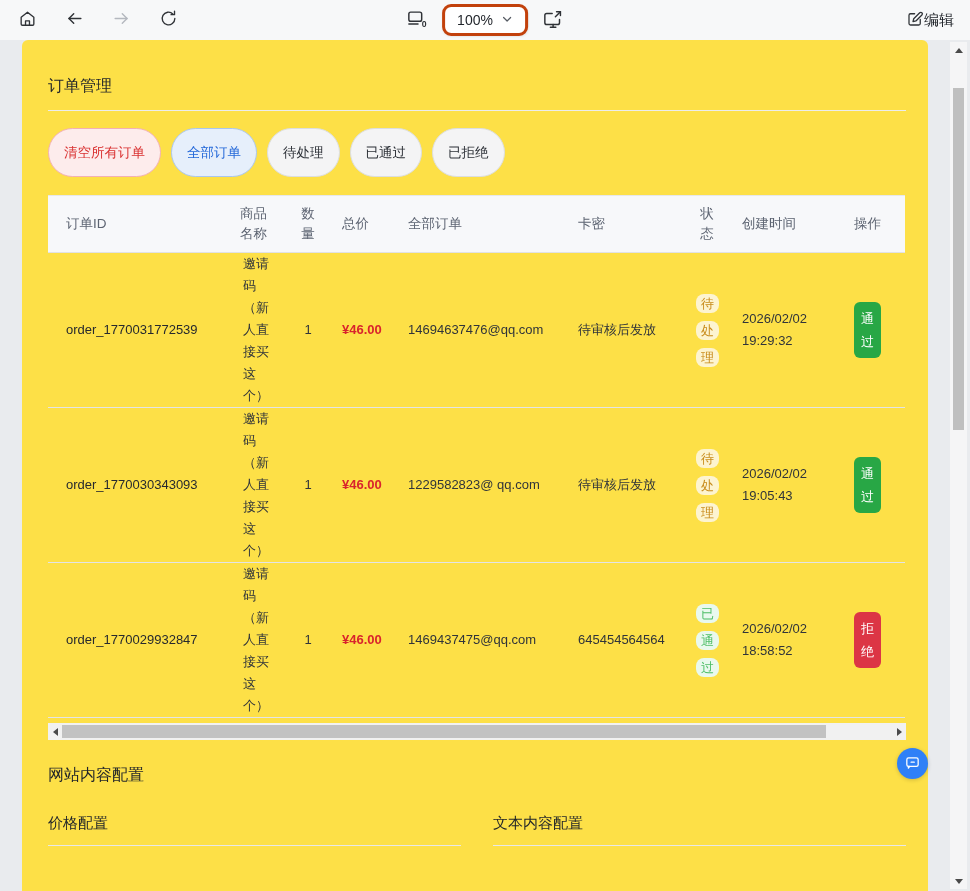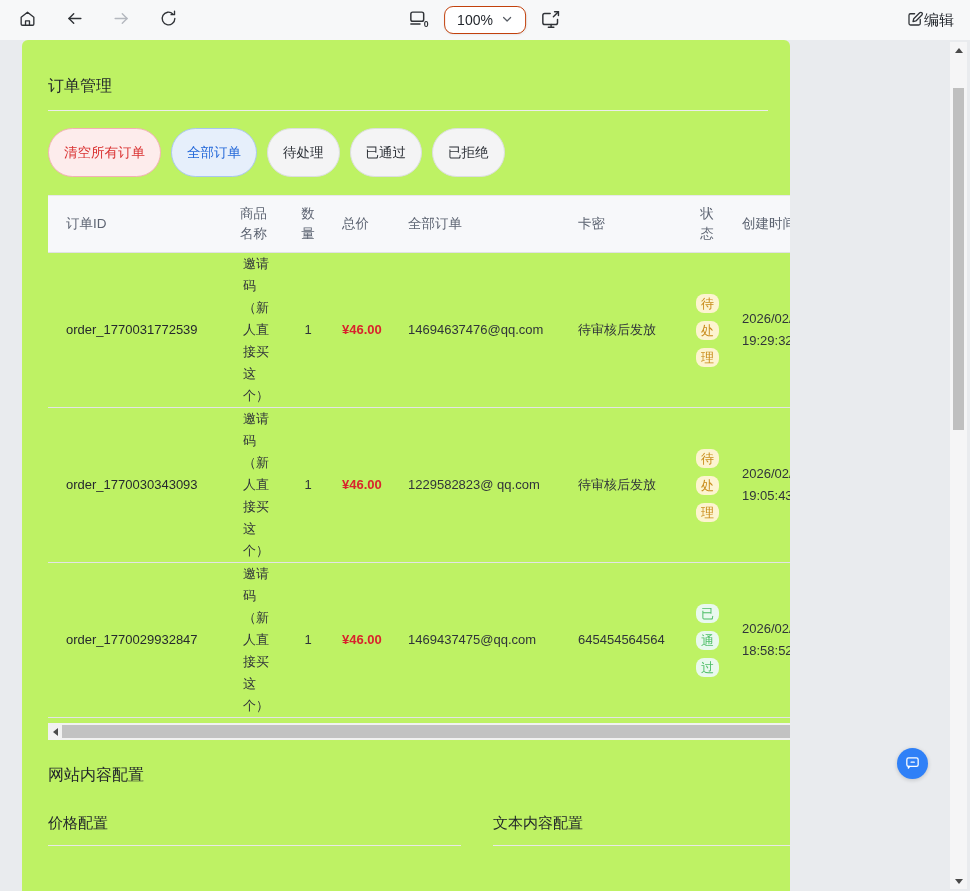--- a/index.html
+++ b/index.html
@@ -4,28 +4,28 @@
 <style>
   * { margin:0; padding:0; box-sizing:border-box; }
   html,body { width:970px; height:891px; overflow:hidden; }
   body { font-family:"Liberation Sans", sans-serif; background:#e9ebee; color:#2b2f36; }
 
   
   .topbar { position:relative; height:40px; background:#f7f8f9; display:flex; align-items:center; padding:0 16px; }
   .topbar-left { display:flex; align-items:center; gap:24px; }
   .icon-btn { background:none; border:none; cursor:pointer; display:flex; align-items:center; justify-content:center; padding:2px; }
   .topbar-center { position:absolute; left:50%; top:0; height:40px; transform:translateX(-50%); display:flex; align-items:center; gap:12px; }
-  .zoom-pill { display:flex; align-items:center; gap:8px; background:#ffffff; border:1px solid #c2410c; border-radius:9px; padding:5px 12px; box-shadow:0 1px 2px rgba(0,0,0,.06); cursor:pointer; }
+  .zoom-pill { display:flex; align-items:center; gap:8px; background:#ffffff; border:3px solid #c2410c; border-radius:9px; padding:5px 12px; box-shadow:0 1px 2px rgba(0,0,0,.06); cursor:pointer; }
   .zoom-pill span { font-size:14px; color:#1f2329; }
   .topbar-right { margin-left:auto; display:flex; align-items:center; }
   .edit-btn { display:flex; align-items:center; background:none; border:none; cursor:pointer; font-size:15px; color:#1f2329; font-family:inherit; }
 
   
   .viewport { position:relative; height:851px; }
-  .card { margin-left:22px; width:768px; height:851px; background:#bef264; border-radius:6px 6px 0 0; padding:0 22px 0 26px; overflow:hidden; }
+  .card { margin-left:22px; width:906px; height:851px; background:#fde047; border-radius:6px 6px 0 0; padding:0 22px 0 26px; overflow:hidden; }
 
   .page-title { font-size:16px; font-weight:400; color:#1f2329; padding-top:36px; }
   .divider { border:none; border-top:1px solid #ececec; margin-top:13px; }
 
   .filters { display:flex; gap:10px; margin-top:17px; }
   .pill { border-radius:999px; font-size:13.5px; padding:15px 15px; cursor:pointer; font-family:inherit; line-height:17px; }
   .pill.danger  { color:#d93030; background:#fdecec; border:1px solid #f3b0b4; }
   .pill.primary { color:#2468d9; background:#e6effb; border:1px solid #a9c6ef; }
   .pill.default { color:#2b2f36; background:#f4f4f5; border:1px solid #dcdee0; }
 
@@ -38,21 +38,21 @@
   th.c-center, td.c-center { text-align:center; }
   td.c-id { padding-left:18px; color:#26292e; }
   th.c-id { padding-left:18px; }
   td.c-product { padding-left:15px; padding-right:13px; }
   td.c-total { color:#d9232d; font-weight:700; }
   .status-badge { display:inline; padding:2px 5px; border-radius:8px; line-height:27px; font-size:13px;
                   -webkit-box-decoration-break:clone; box-decoration-break:clone; }
   .status-pending  { color:#c88b1b; background:#fdf4d0; }
   .status-approved { color:#4fbe68; background:#e9f9ee; }
   .action-btn { display:inline-block; border:none; cursor:pointer; color:#ffffff; font-size:13px; font-family:inherit;
-                width:27px; padding:5px 7px; line-height:17px; border-radius:6px; text-align:center; word-break:break-all; }
+                width:27px; padding:5px 7px; line-height:23px; border-radius:6px; text-align:center; word-break:break-all; }
   .action-approve { background:#28a745; }
   .action-reject  { background:#dc3545; }
 
   
   .hscroll { margin-top:5px; width:858px; height:17px; background:#f1f1f1; display:flex; align-items:center; }
   .hscroll .arrow { width:14px; height:17px; display:flex; align-items:center; justify-content:center; cursor:pointer; }
   .tri-left  { width:0; height:0; border-top:4px solid transparent; border-bottom:4px solid transparent; border-right:5px solid #4a4a4a; }
   .tri-right { width:0; height:0; border-top:4px solid transparent; border-bottom:4px solid transparent; border-left:5px solid #4a4a4a; }
   .hscroll .track { flex:1; height:13px; position:relative; }
   .hscroll .thumb { position:absolute; left:0; top:0; height:13px; width:92%; background:#c2c2c2; cursor:grab; }

